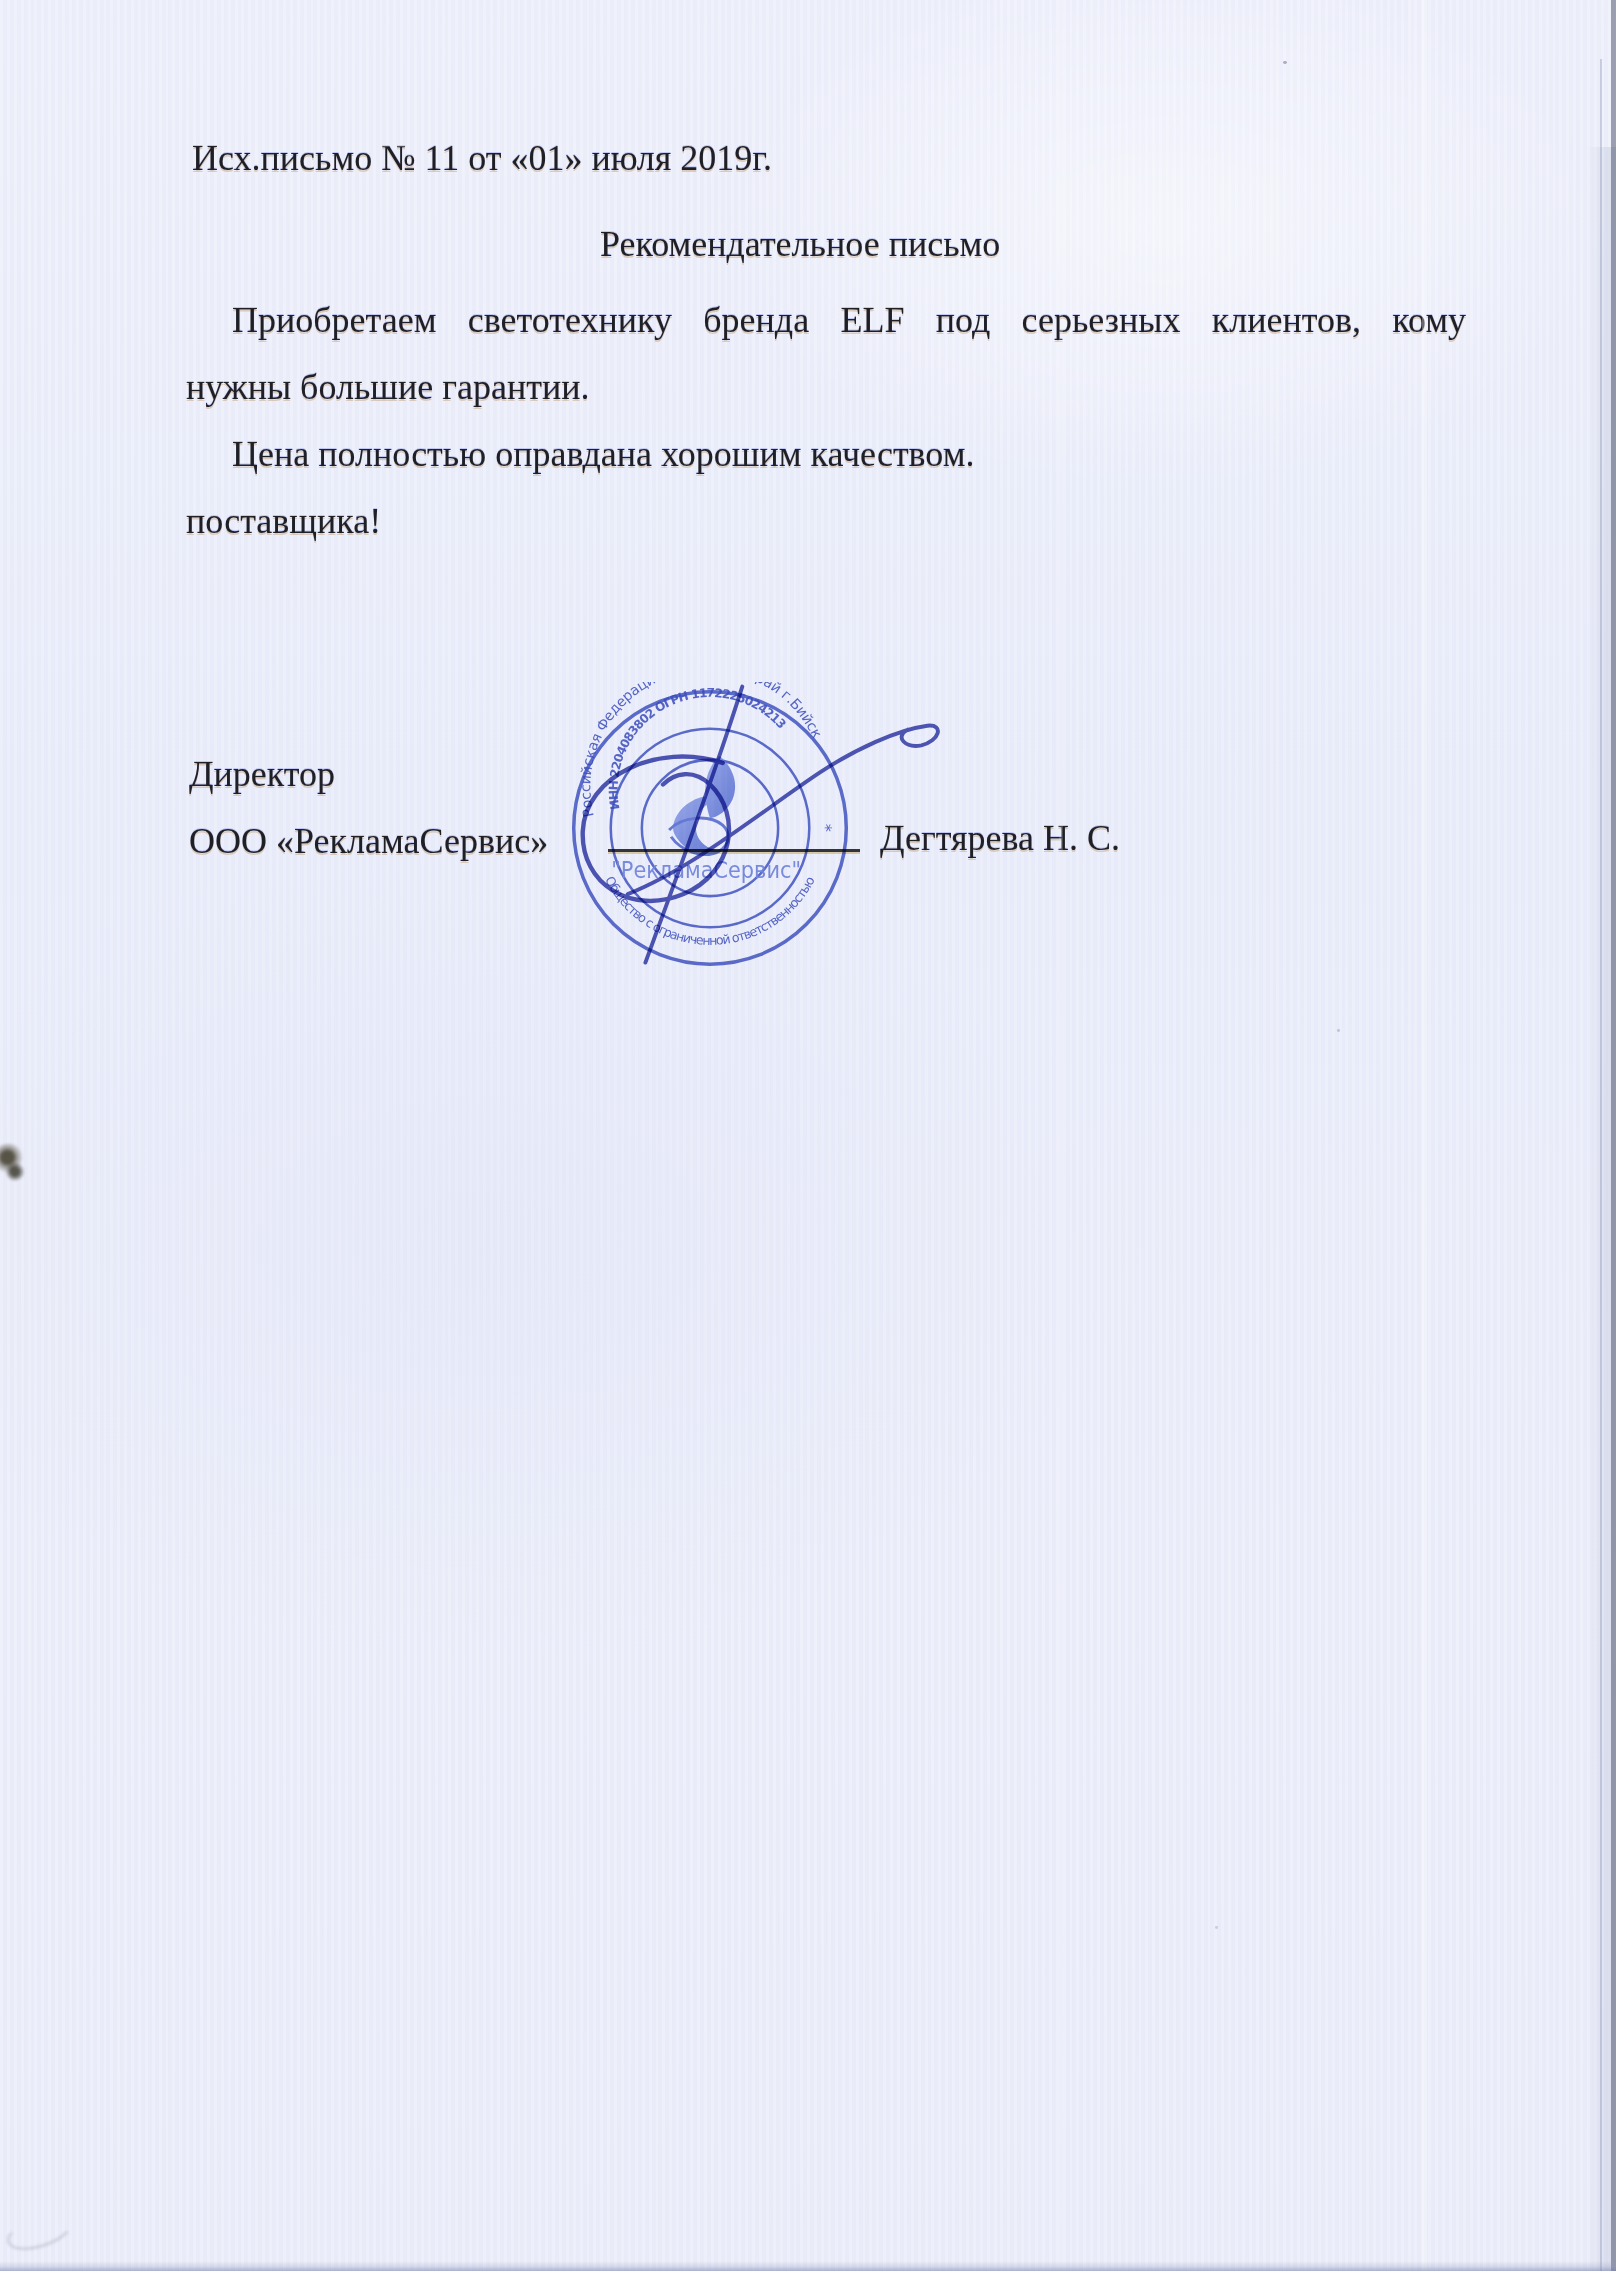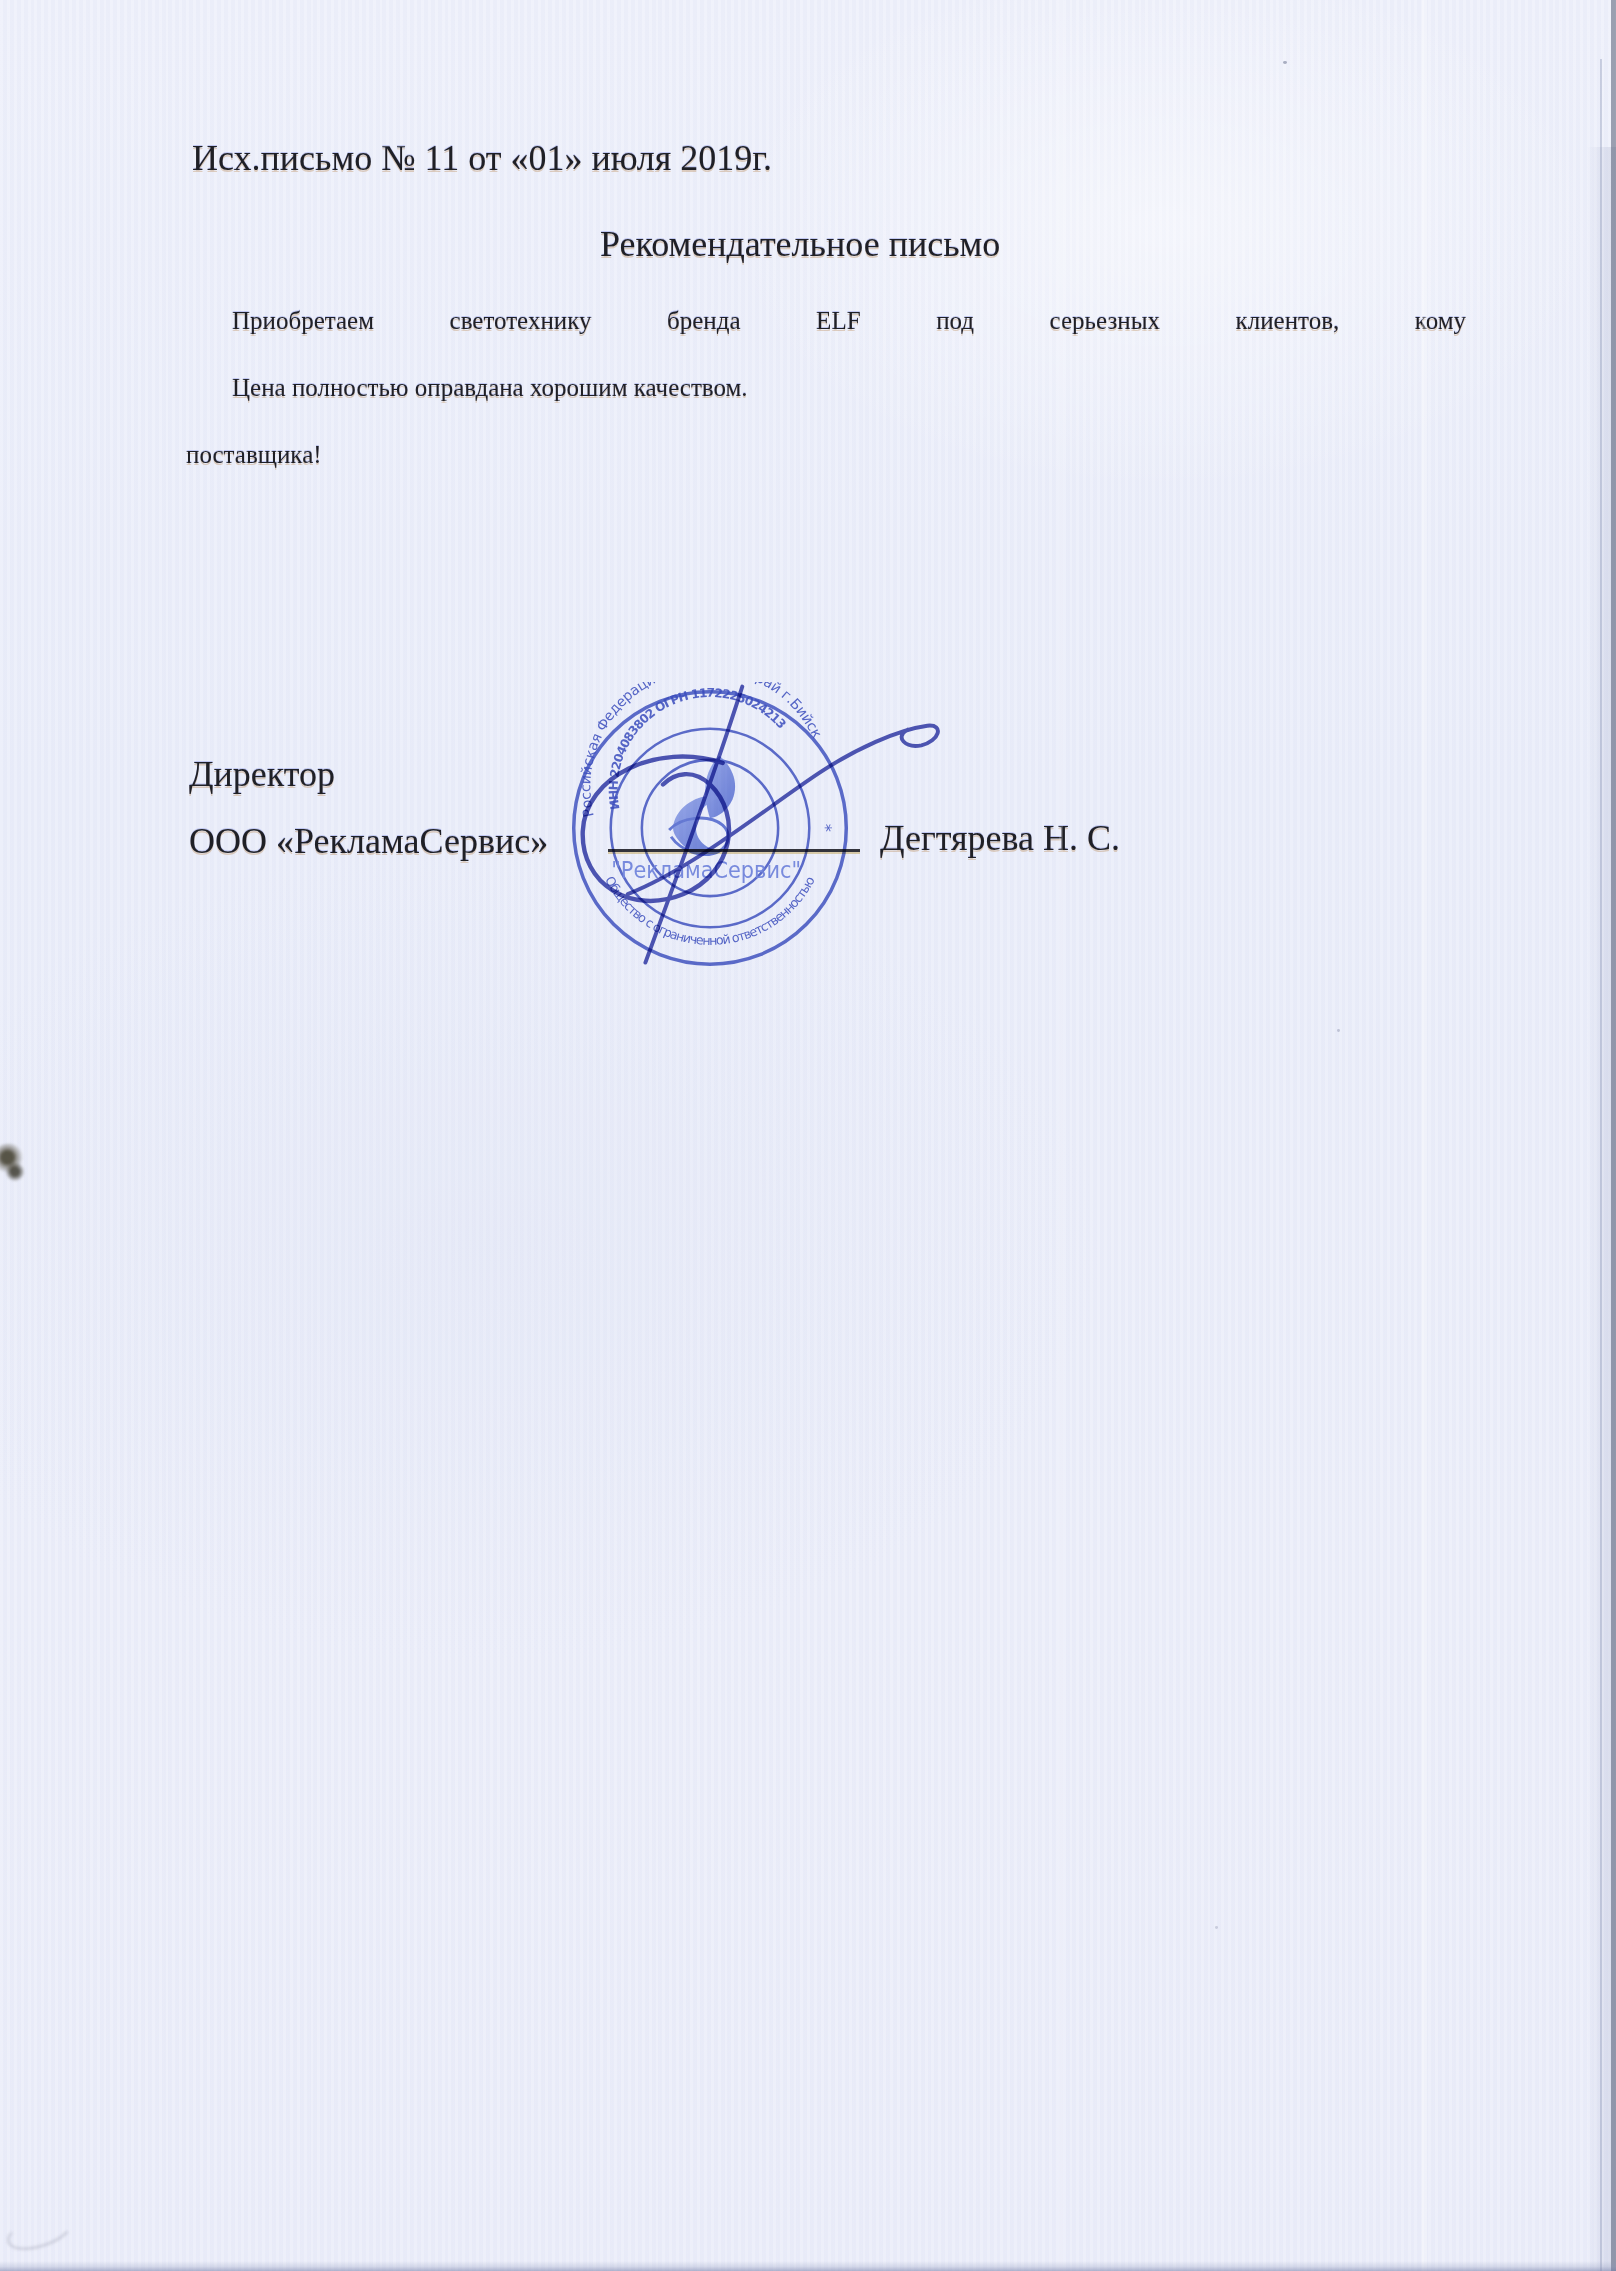--- a/index.html
+++ b/index.html
@@ -22,21 +22,21 @@
     line-height:67px;
     white-space:nowrap;
     text-shadow:0 -1px 0 rgba(70,90,220,0.26), 0 1.6px 0 rgba(172,106,35,0.28);
   }
   .title{
     left:0;width:1616px;text-align:center;white-space:nowrap;
     transform:translateX(-7.8px);
   }
   .body-block{position:absolute;left:186px;top:287px;width:1280px;}
   .line{
-    height:67px;line-height:67px;font-size:25px;white-space:nowrap;
+    height:67px;line-height:67px;font-size:36px;white-space:nowrap;
     text-shadow:0 -1px 0 rgba(70,90,220,0.26), 0 1.6px 0 rgba(172,106,35,0.28);
   }
   .line.indent{padding-left:46px;}
   .line.fill{white-space:normal;text-align:justify;text-align-last:justify;}
   .sig-underline{
     position:absolute;left:608px;top:849px;width:252px;height:2.9px;
     background:#33343c;box-shadow:0 2px 0 rgba(186,148,44,0.4);
     z-index:3;
   }
   .stamp-svg{position:absolute;left:564px;top:682px;width:292px;height:292px;mix-blend-mode:multiply;z-index:4;}
@@ -73,20 +73,21 @@
 <body>
 
 <div class="page">
 
   <div class="doc-text" style="left:192px;top:125px;">Исх.письмо № 11 от «01» июля 2019г.</div>
 
   <div class="doc-text title" style="top:211px;">Рекомендательное письмо</div>
 
   <div class="body-block">
     <div class="line indent fill">Приобретаем светотехнику бренда ELF под серьезных клиентов, кому</div>
+    <div class="line">нужны большие гарантии.</div>
     <div class="line indent">Цена полностью оправдана хорошим качеством.</div>
     <div class="line">поставщика!</div>
   </div>
 
   <div class="doc-text" style="left:189px;top:741px;">Директор</div>
   <div class="doc-text" style="left:189px;top:808px;">ООО «РекламаСервис»</div>
   <div class="sig-underline"></div>
   <div class="doc-text" style="left:880px;top:805px;">Дегтярева Н. С.</div>
 
   <svg class="stamp-svg" viewBox="0 0 300 300">

